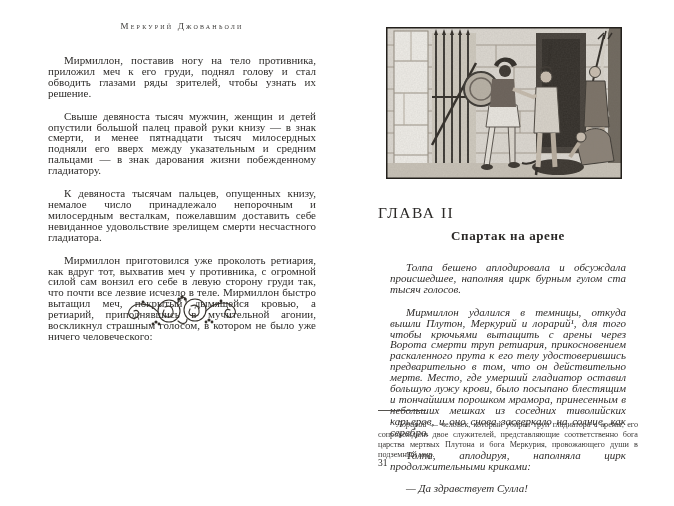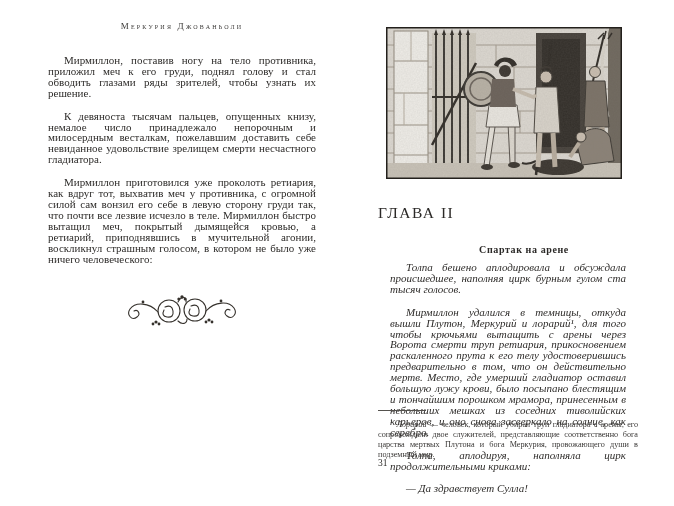--- a/index.html
+++ b/index.html
@@ -30,21 +30,21 @@
   
   .illustration{
     position:absolute;left:386px;top:27px;width:236px;height:152px;
   }
   .chapter-heading{
     position:absolute;left:378px;top:204px;width:260px;text-align:left;
     font-size:15.5px;letter-spacing:1.5px;color:#2b2927;margin:0;font-weight:normal;
   }
   .chapter-subtitle{
     position:absolute;left:378px;top:228px;width:260px;text-align:center;
-    font-size:10px;font-weight:bold;letter-spacing:.6px;color:#2b2927;margin:16px;
+    font-size:13px;font-weight:bold;letter-spacing:.6px;color:#2b2927;margin:0;
   }
   .footnote-rule{
     position:absolute;left:378px;top:410px;width:48px;height:0;
     border-top:1px solid #55524e;
   }
   .footnote{
     position:absolute;left:378px;top:416px;width:260px;
     font-size:8.2px;line-height:10.2px;text-align:justify;text-indent:12px;
     color:#3a3836;margin:0;
   }
@@ -52,24 +52,25 @@
   .page-number{
     position:absolute;left:378px;top:458px;width:260px;text-align:left;
     font-size:9.5px;color:#2e2c2a;
   }
 </style>
 </head>
 <body>
 
 <div class="page" style="left:0;width:337px;">
 
-  <div class="running-header">Меркурия Джованьоли</div>
+  <div class="running-header">Меркурий Джованьоли</div>
 
   <div class="left-body body-text">
     <p>Мирмиллон, поставив ногу на тело противника, приложил меч к его груди, поднял голову и стал обводить глазами ряды зрителей, чтобы узнать их решение.</p>
+    <p>Свыше девяноста тысяч мужчин, женщин и детей опустили большой палец правой руки книзу — в знак смерти, и менее пятнадцати тысяч милосердных подняли его вверх между указательным и средним пальцами — в знак дарования жизни побежденному гладиатору.</p>
     <p>К девяноста тысячам пальцев, опущенных книзу, немалое число принадлежало непорочным и милосердным весталкам, пожелавшим доставить себе невиданное удовольствие зрелищем смерти несчастного гладиатора.</p>
     <p>Мирмиллон приготовился уже проколоть ретиария, как вдруг тот, выхватив меч у противника, с огромной силой сам вонзил его себе в левую сторону груди так, что почти все лезвие исчезло в теле. Мирмиллон быстро вытащил меч, покрытый дымящейся кровью, а ретиарий, приподнявшись в мучительной агонии, воскликнул страшным голосом, в котором не было уже ничего человеческого:</p>
   </div>
 
   <div class="ornament">
     <svg width="122" height="36" viewBox="0 0 122 36" aria-hidden="true">
       <g stroke="#35312c" fill="none" stroke-width="1.1" stroke-linecap="round">
 
         <circle cx="48" cy="18" r="11"></circle>
         <circle cx="74" cy="17" r="11"></circle>

